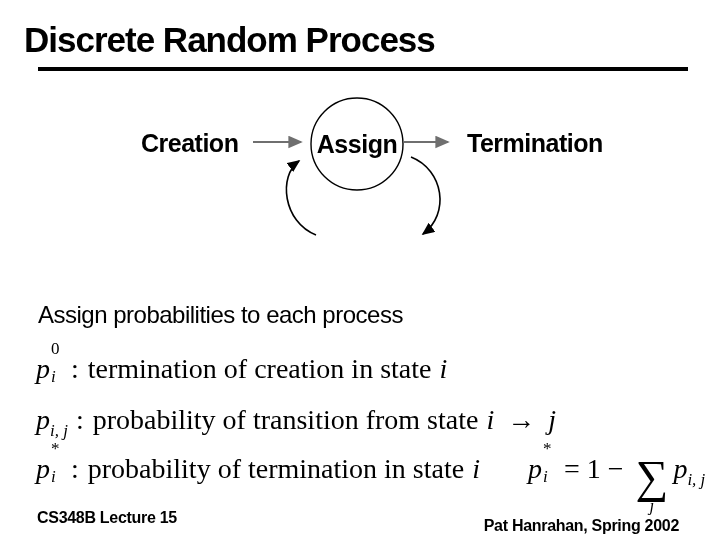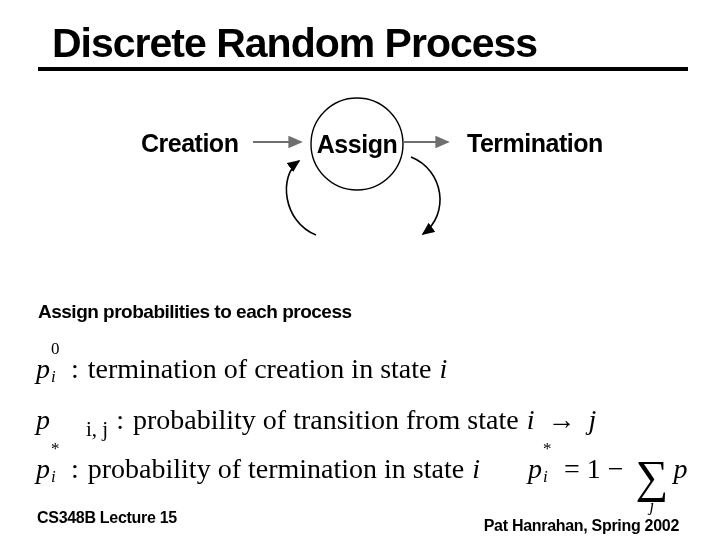--- a/index.html
+++ b/index.html
@@ -17,22 +17,22 @@
     background: #ffffff;
   }
   .diagram-layer {
     position: absolute;
     left: 0; top: 0;
     width: 720px; height: 540px;
     pointer-events: none;
   }
   .title {
     position: absolute;
-    left: 52px; top: 20px;
-    font-size: 41px;
+    left: 24px; top: 20px;
+    font-size: 35px;
     font-weight: bold;
     letter-spacing: -1px;
     white-space: nowrap;
   }
   .title-rule {
     position: absolute;
     left: 38px; top: 67px;
     width: 650px; height: 4px;
     background: #000000;
   }
@@ -43,22 +43,22 @@
     letter-spacing: -0.5px;
     white-space: nowrap;
   }
   .creation    { left: 141px; top: 129px; }
   .termination { left: 467px; top: 129px; }
   .states      { left: 357px; top: 130px; transform: translateX(-50%); }
   .transition  { left: 362px; top: 249px; transform: translateX(-50%); }
   .heading {
     position: absolute;
     left: 38px; top: 301px;
-    font-size: 19px;
-    font-weight: bold;
+    font-size: 24px;
+    font-weight: normal;
     letter-spacing: -0.5px;
     white-space: nowrap;
   }
   .math-line {
     position: absolute;
     left: 36px;
     font-family: "Liberation Serif", serif;
     font-size: 28px;
     line-height: 34px;
     white-space: nowrap;
@@ -75,24 +75,24 @@
   }
   .scripts .sup {
     position: absolute; left: 1px; top: -14px;
     font-size: 17px; line-height: 17px; font-style: normal;
   }
   .scripts .sub {
     position: absolute; left: 1px; top: 14px;
     font-size: 17px; line-height: 17px; font-style: italic;
   }
   .subonly {
-    font-size: 21px;
+    font-size: 17px;
+    font-style: italic;
     vertical-align: -7px;
     margin-right: 3px;
-    margin-left: 36px;
   }
   .colon { margin: 0 9px 0 5px; }
   .tailvar { margin-left: 8px; font-style: italic; }
   .arrow-sym { margin: 0 13px; }
   .equation {
     position: absolute;
     left: 528px; top: 452px;
     font-family: "Liberation Serif", serif;
     font-size: 28px;
     line-height: 34px;

